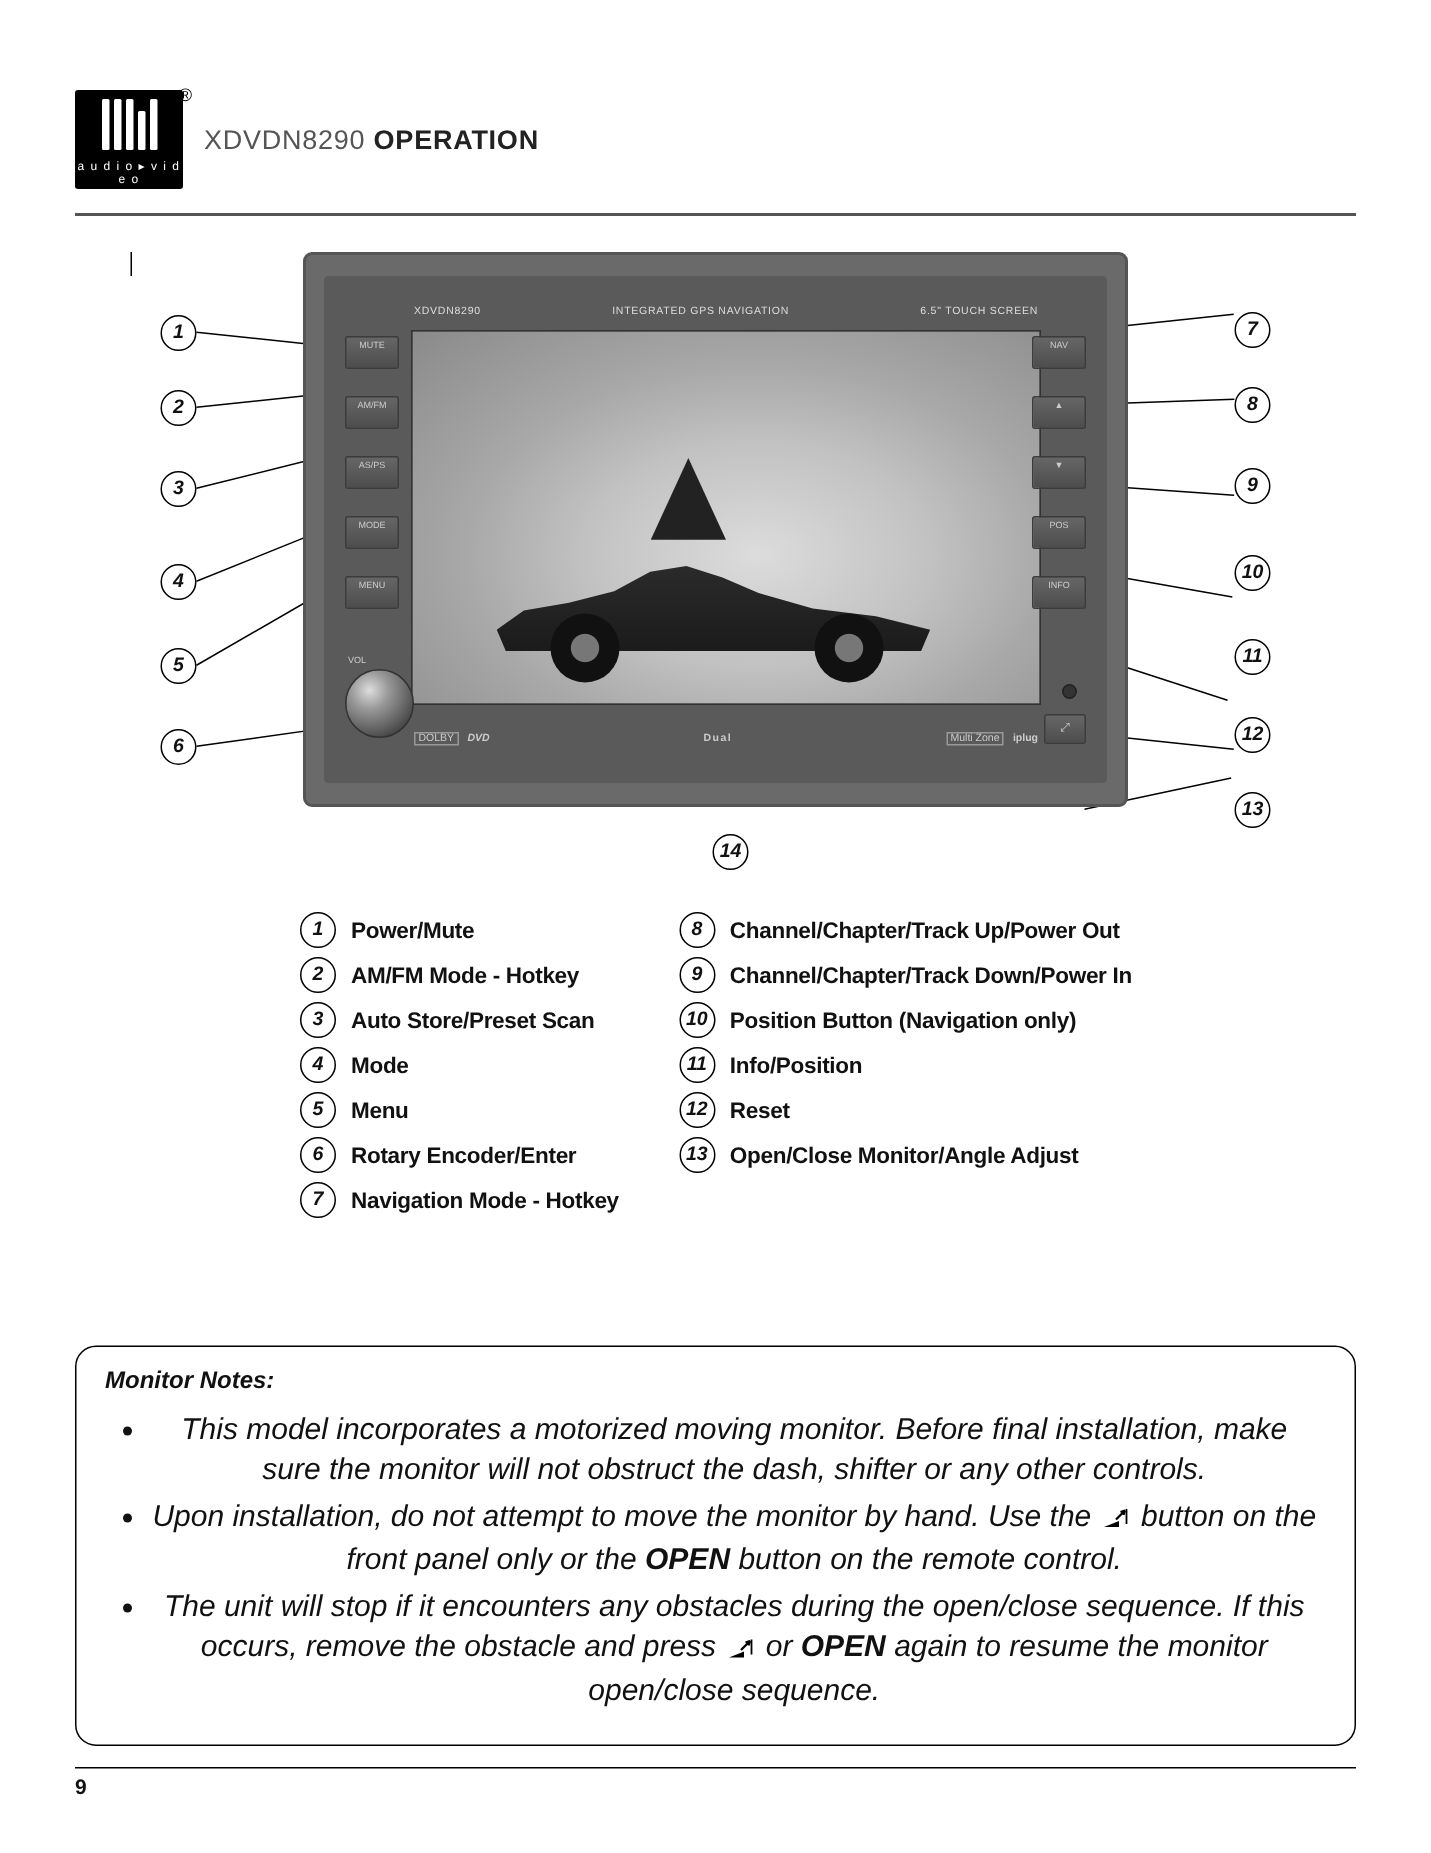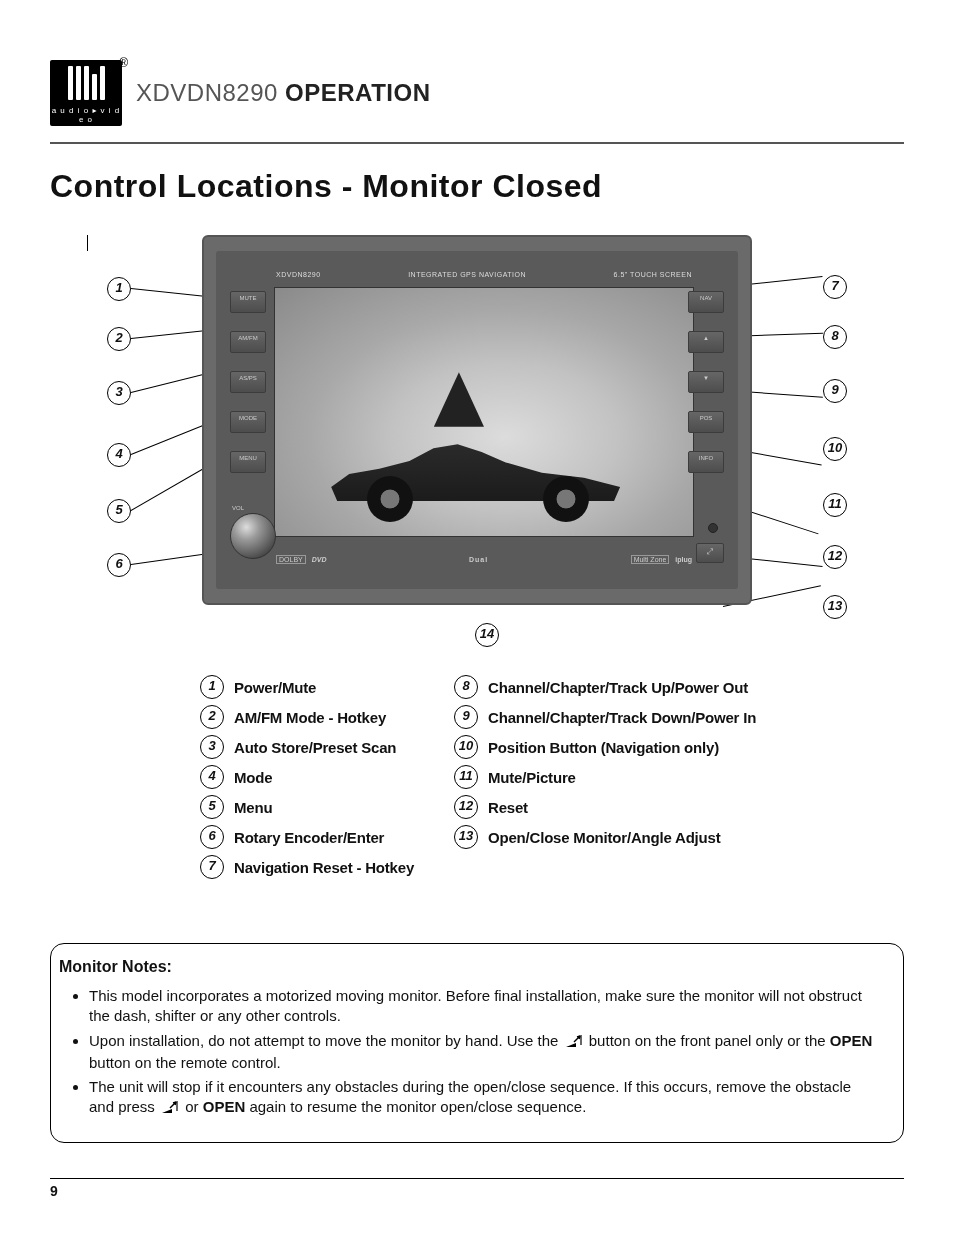--- a/index.html
+++ b/index.html
@@ -58,21 +58,21 @@
     color: #000;
   }
   .logo-sub {
     font-size: 8px;
     letter-spacing: 1px;
     color: #fff;
     margin-top: 2px;
     font-family: Arial, sans-serif;
   }
   .header-title {
-    font-size: 24px;
+    font-size: 18px;
     letter-spacing: 0.5px;
     color: #444;
     font-family: "Arial Black", Arial, sans-serif;
   }
   .header-title .model { font-weight: 400; color: #555; }
   .header-title .op { font-weight: 900; color: #222; }
   hr.rule {
     border: none;
     border-top: 2px solid #555;
     margin: 10px 0 24px 0;
@@ -294,39 +294,41 @@
     font-size: 13px;
     text-align: center;
     line-height: 20px;
     font-style: italic;
     font-weight: 600;
     flex-shrink: 0;
   }
   .legend-label { font-weight: 700; letter-spacing: -0.2px;}
   
   .notes {
-    margin-top: 64px;
+    margin-top: 85px;
     border: 1.5px solid #000;
     border-radius: 14px;
-    padding: 14px 24px 18px 8px;
-    font-family: Arial, sans-serif;
+    padding: 14px 24px 18px 19px;
+    font-family: Arial, sans-serif;
+    font-style: italic;
   }
   .notes-title {
     font-weight: 900;
     font-size: 16px;
     margin-bottom: 10px;
   }
   .notes ul {
     margin: 0;
     padding-left: 30px;
   }
   .notes li {
-    font-size: 15px;
+    font-size: 20px;
     line-height: 1.35;
     margin-bottom: 4px;
+    text-align: center;
   }
   .notes li .bold { font-weight: 900; }
   .open-icon {
     display: inline-block;
     vertical-align: -2px;
     margin: 0 2px;
   }
   
   .pagenum {
     position: absolute;
@@ -357,21 +359,20 @@
       <div class="logo-sub">a u d i o ▸ v i d e o</div>
     </div>
     <div class="header-title">
       <span class="model">XDVDN8290</span>
       <span> </span>
       <span class="op">OPERATION</span>
     </div>
   </div>
   <hr class="rule">
 
-  <h1 class="page-title">Control Locations - Monitor Closed</h1>
 
   <div class="diagram-wrap">
 
     <div class="co-num co-l1">1</div>
       <div class="co-line diag ln-l1"></div>
     <div class="co-num co-l2">2</div>
       <div class="co-line diag ln-l2"></div>
     <div class="co-num co-l3">3</div>
       <div class="co-line diag ln-l3"></div>
     <div class="co-num co-l4">4</div>
@@ -470,39 +471,39 @@
         <div class="legend-row">
           <div class="legend-num">5</div>
           <div class="legend-label">Menu</div>
         </div>
         <div class="legend-row">
           <div class="legend-num">6</div>
           <div class="legend-label">Rotary Encoder/Enter</div>
         </div>
         <div class="legend-row">
           <div class="legend-num">7</div>
-          <div class="legend-label">Navigation Reset - Hotkey</div>
+          <div class="legend-label">Navigation Mode - Hotkey</div>
         </div>
       </div>
     <div class="legend-col" id="legend-right">
         <div class="legend-row">
           <div class="legend-num">8</div>
           <div class="legend-label">Channel/Chapter/Track Up/Power Out</div>
         </div>
         <div class="legend-row">
           <div class="legend-num">9</div>
           <div class="legend-label">Channel/Chapter/Track Down/Power In</div>
         </div>
         <div class="legend-row">
           <div class="legend-num">10</div>
           <div class="legend-label">Position Button (Navigation only)</div>
         </div>
         <div class="legend-row">
           <div class="legend-num">11</div>
-          <div class="legend-label">Mute/Picture</div>
+          <div class="legend-label">Info/Position</div>
         </div>
         <div class="legend-row">
           <div class="legend-num">12</div>
           <div class="legend-label">Reset</div>
         </div>
         <div class="legend-row">
           <div class="legend-num">13</div>
           <div class="legend-label">Open/Close Monitor/Angle Adjust</div>
         </div>
       </div>

